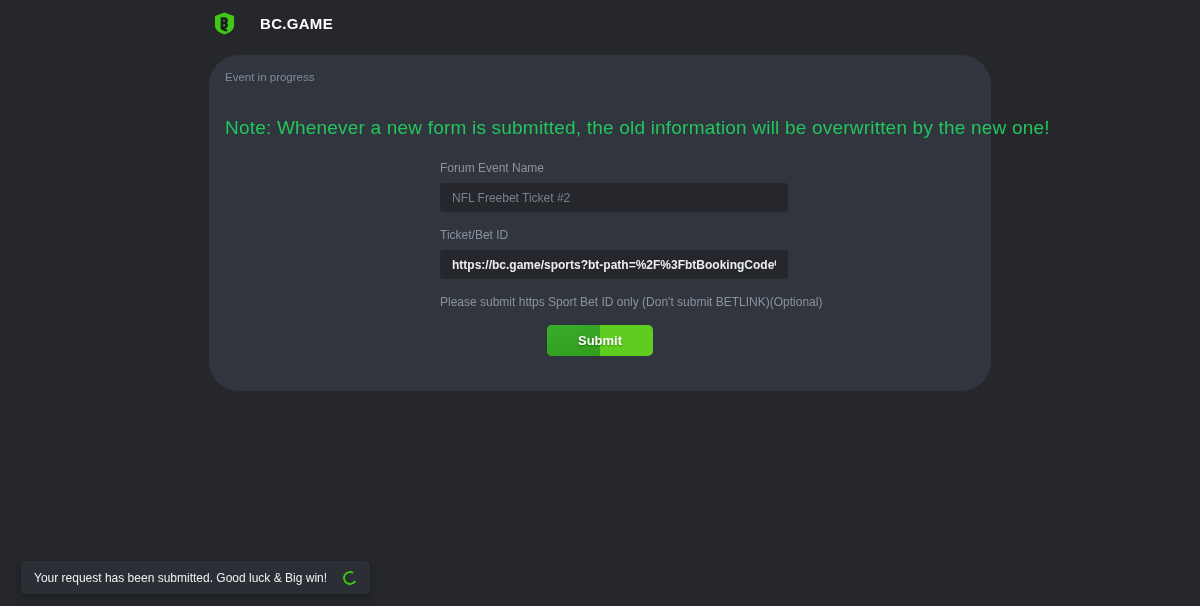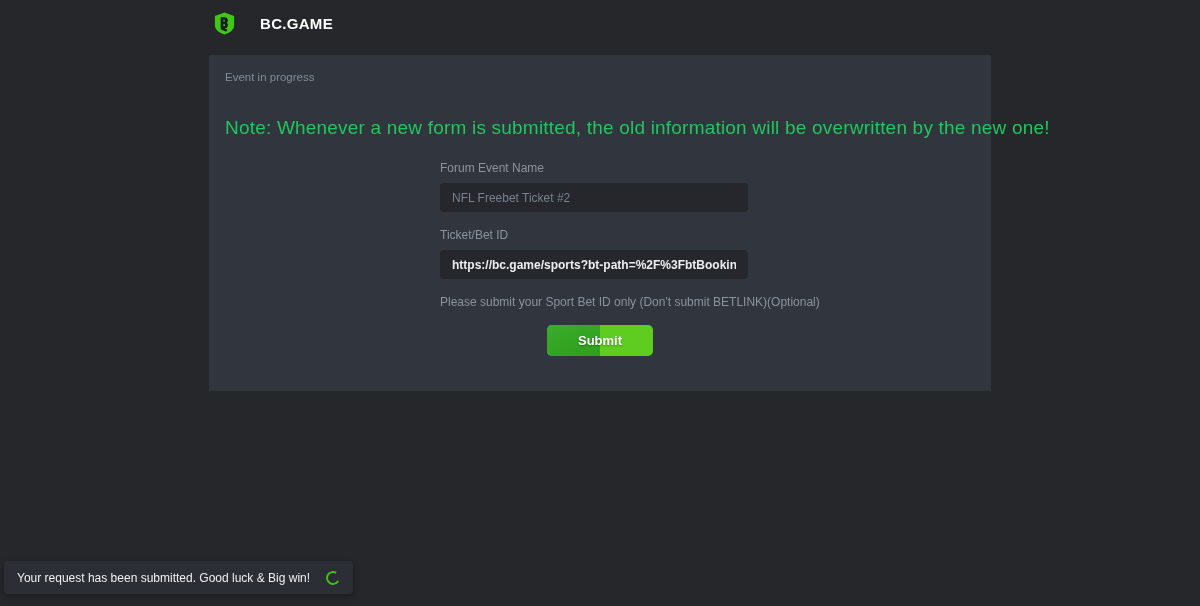--- a/index.html
+++ b/index.html
@@ -32,20 +32,21 @@
     letter-spacing: 0.3px;
   }
 
   
   .panel {
     width: 782px;
     margin-left: 209px;
     margin-top: 9px;
     background: #31353d;
     padding: 16px 16px 35px 16px;
+    border-radius: 30px;
   }
   .status-text {
     color: #828c99;
     font-size: 11.5px;
   }
   .note {
     margin-top: 34px;
     text-align: center;
     color: #22c55e;
     font-size: 19px;
@@ -60,21 +61,21 @@
   }
   .field { margin-top: 16px; }
   .field:first-child { margin-top: 16px; }
   .field-label {
     color: #8b939f;
     font-size: 12px;
     margin-bottom: 8px;
     white-space: nowrap;
   }
   .field-input {
-    width: 308px;
+    width: 348px;
     height: 29px;
     background: #25272c;
     border: none;
     outline: none;
     border-radius: 4px;
     padding: 0 12px;
     color: #eceef0;
     font-size: 12px;
     font-weight: 600;
     font-family: "Liberation Sans", sans-serif;
@@ -114,21 +115,21 @@
     justify-content: center;
     color: #ffffff;
     font-size: 13px;
     font-weight: bold;
     text-shadow: 0 1px 2px rgba(0,0,0,0.35);
   }
 
   
   .toast {
     position: absolute;
-    left: 4px;
+    left: 21px;
     top: 561px;
     height: 33px;
     display: flex;
     align-items: center;
     gap: 16px;
     padding: 0 13px;
     background: #2b2e34;
     border-radius: 4px;
     box-shadow: 0 2px 6px rgba(0,0,0,0.3);
   }
@@ -168,21 +169,21 @@
       <div class="field-label">Forum Event Name</div>
       <input class="field-input muted" type="text" readonly="" value="NFL Freebet Ticket #2" style="">
     </div>
 
     <div class="field">
       <div class="field-label">Ticket/Bet ID</div>
       <input class="field-input" type="text" value="https://bc.game/sports?bt-path=%2F%3FbtBookingCode%3D1FB2B19" style="">
     </div>
 
     <div class="field">
-      <div class="field-label">Please submit your Sport Bet ID only (Don't submit BETLINK)(Optional)</div>
+      <div class="field-label">Please submit https Sport Bet ID only (Don't submit BETLINK)(Optional)</div>
     </div>
 
     <div class="submit-row">
       <button class="submit-btn">
         <span class="submit-progress"></span>
         <span class="submit-label">Submit</span>
       </button>
     </div>
   </div>
 </div>

